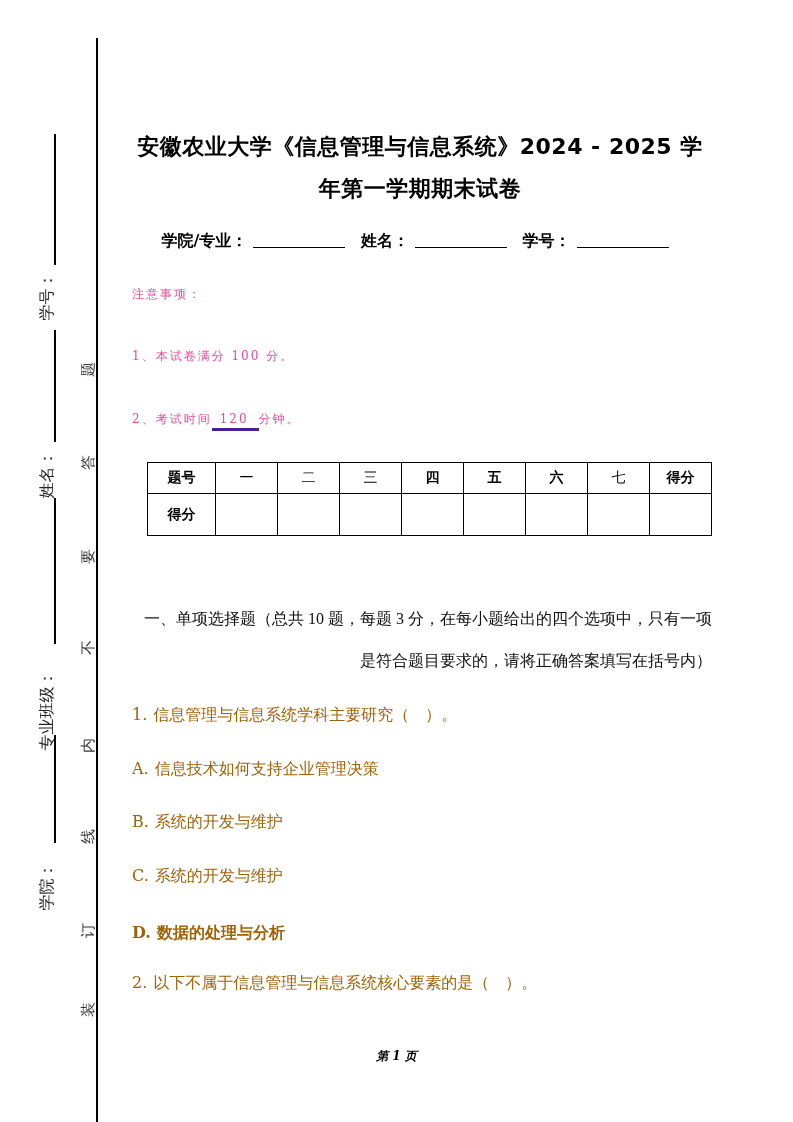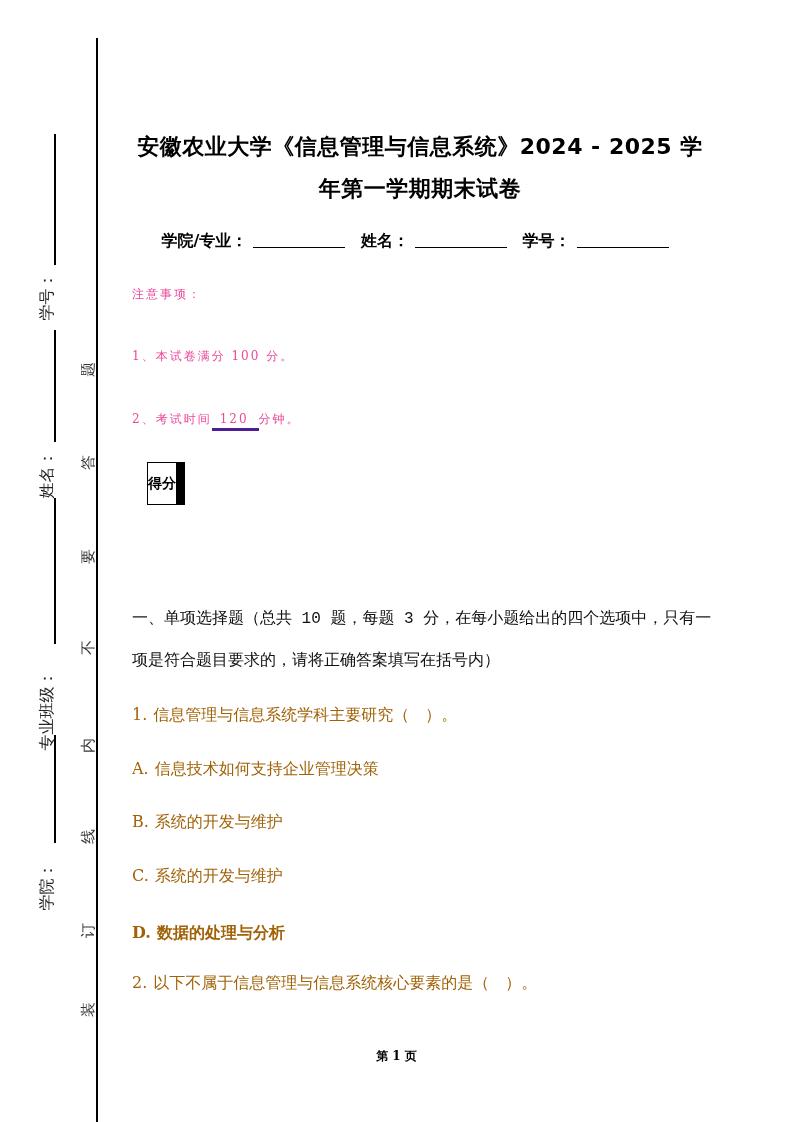--- a/index.html
+++ b/index.html
@@ -11,22 +11,22 @@
   .title { position:absolute; left:120px; width:600px; text-align:center; font-family:"DejaVu Sans", sans-serif; font-weight:bold; font-size:22px; letter-spacing:0.5px; }
   .info-row { position:absolute; left:120px; width:600px; top:231px; text-align:center; font-family:"DejaVu Sans", sans-serif; font-weight:bold; font-size:16px; }
   .info-row .blank { display:inline-block; width:92px; border-bottom:1.5px solid #000; height:16px; vertical-align:-2px; margin:0 10px 0 6px; }
   .para { position:absolute; left:132px; font-size:12px; letter-spacing:2px; color:#ec4899; white-space:nowrap; }
   .underlined { display:inline-block; border-bottom:3px solid #4c1d95; padding:0 10px 0 8px; line-height:18px; }
   table.score { position:absolute; left:147px; top:462px; border-collapse:collapse; font-family:"DejaVu Sans", sans-serif; }
   table.score td { border:1px solid #000; text-align:center; font-size:14px; padding:0; }
   table.score td.hdr { font-weight:bold; }
   .q { position:absolute; left:132px; font-family:"DejaVu Sans", sans-serif; font-size:16px; color:#a16207; white-space:nowrap; }
   .q .lead { font-family:"DejaVu Serif", serif; margin-right:6px; }
-  .section-head { position:absolute; left:132px; width:580px; font-family:Liberation Mono, monospace; font-size:16px; color:#111; line-height:42px; top:598px; }
-  .footer { position:absolute; top:1048px; left:0; width:793px; text-align:center; font-weight:bold; font-size:12px; font-family:"DejaVu Serif", serif; }
+  .section-head { position:absolute; left:132px; width:580px; font-family:Liberation Serif, serif; font-size:16px; color:#111; line-height:42px; top:598px;text-align:right; }
+  .footer { position:absolute; top:1048px; left:0; width:793px; text-align:center; font-weight:bold; font-size:12px; font-family:"DejaVu Serif", serif;font-style:italic; }
 </style>
 </head>
 <body>
 
 <div class="vline" style="left:96px; top:38px; height:1084px;"></div>
 
 <div class="vline" style="left:54px; top:134px; height:131px;"></div>
 <div class="vline" style="left:54px; top:330px; height:112px;"></div>
 <div class="vline" style="left:54px; top:498px; height:146px;"></div>
 <div class="vline" style="left:54px; top:735px; height:108px;"></div>
@@ -55,20 +55,31 @@
 </div>
 
 <div class="para" style="top:286px;">注意事项：</div>
 <div class="para" style="top:348px;">1、本试卷满分 100 分。</div>
 <div class="para" style="top:410px;">
   <span>2、考试时间</span><span class="underlined">120</span><span>分钟。</span>
 </div>
 
 <table class="score">
   <tbody>
+      <tr style="height:31px;">
+    <td class="hdr" style="width:67px;">题号</td>
+    <td style="width:61px;">一</td>
+    <td style="width:61px;">二</td>
+    <td style="width:61px;">三</td>
+    <td class="hdr" style="width:61px;">四</td>
+    <td class="hdr" style="width:61px;">五</td>
+    <td class="hdr" style="width:61px;">六</td>
+    <td style="width:61px;">七</td>
+    <td class="hdr" style="width:61px;">得分</td>
+  </tr>
   <tr style="height:42px;">
     <td class="hdr">得分</td>
     <td></td>
     <td></td>
     <td></td>
     <td></td>
     <td></td>
     <td></td>
     <td></td>
     <td></td>

